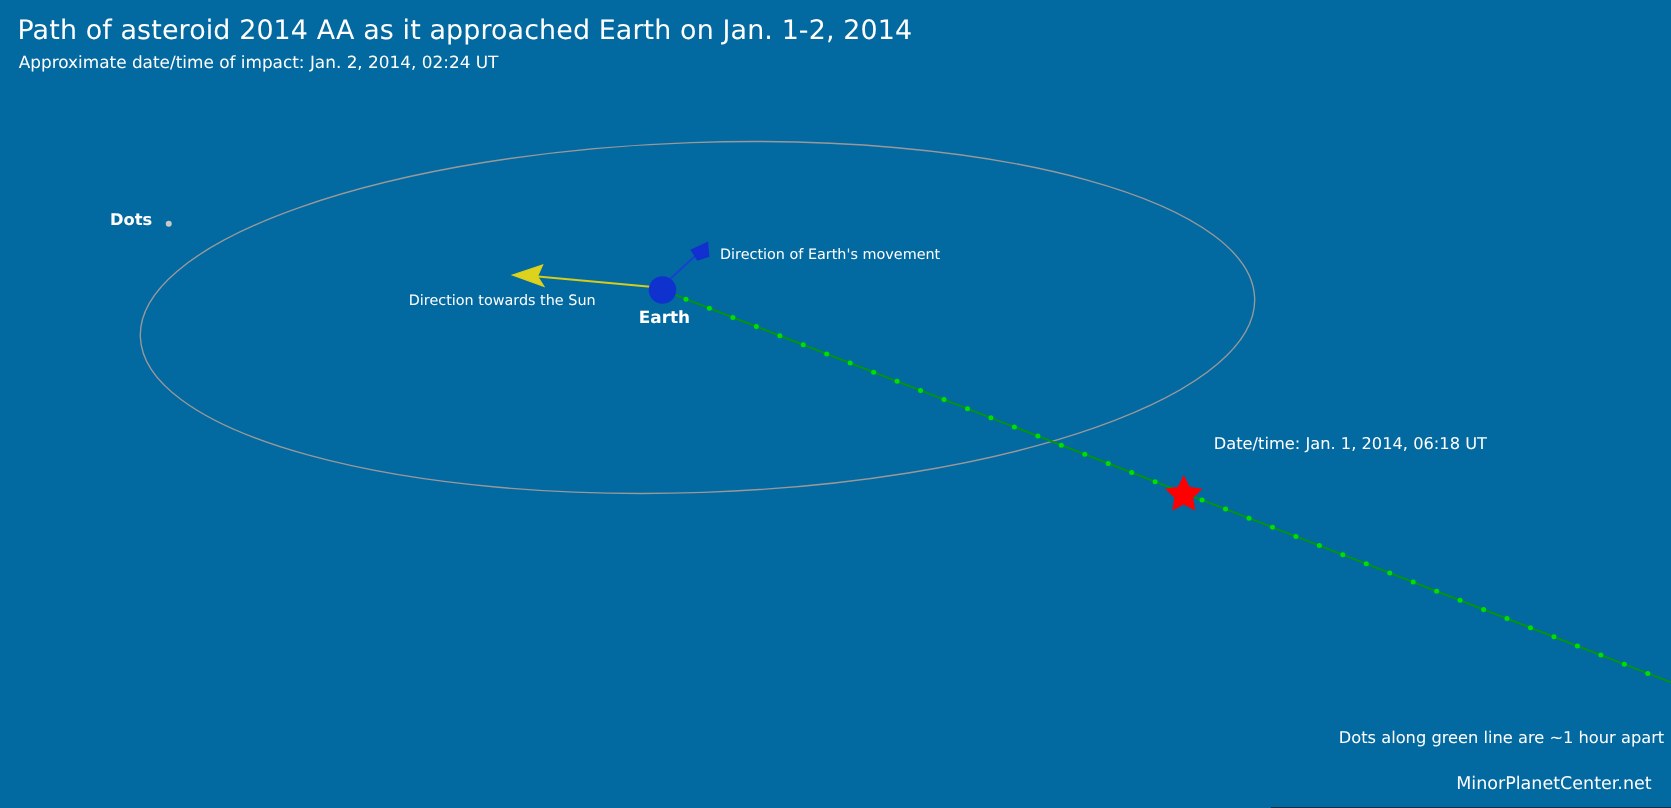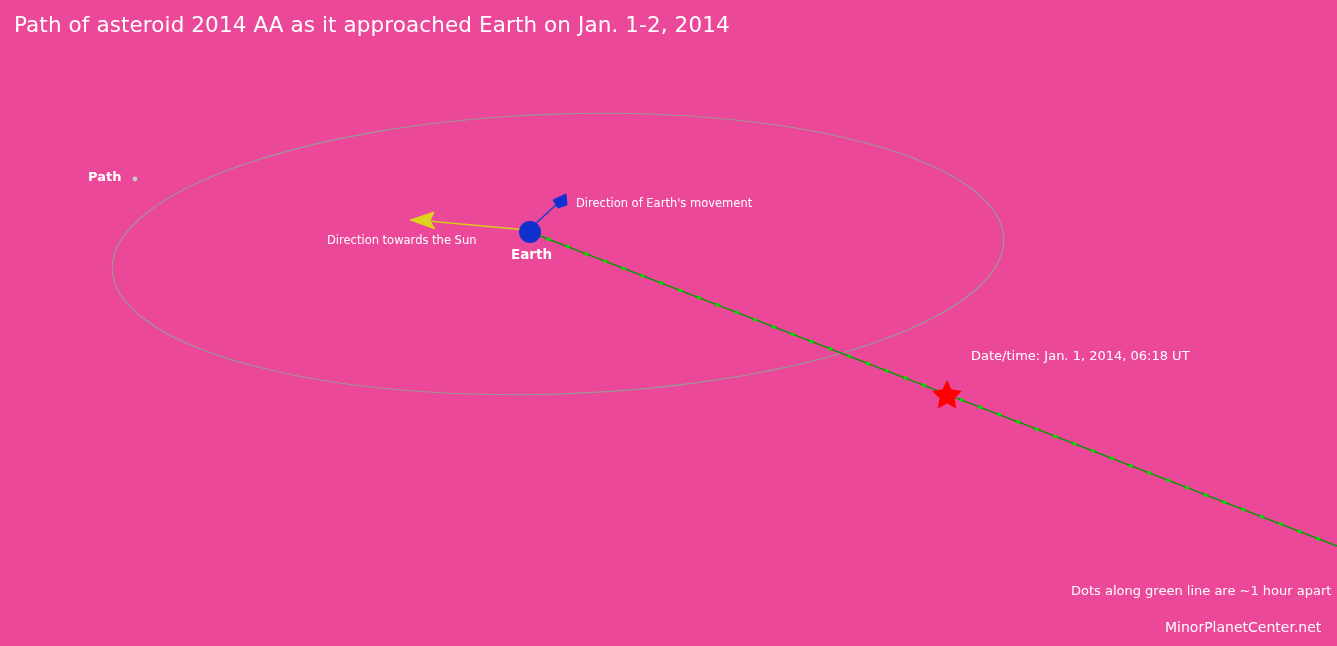--- a/index.html
+++ b/index.html
@@ -5,21 +5,21 @@
 <style>
   html, body {
     margin: 0;
     padding: 0;
     background: #000000;
   }
   #stage {
     position: relative;
     width: 1337px;
     height: 646px;
-    background: #ec4899;
+    background: #0369a1;
     overflow: hidden;
     font-family: "DejaVu Sans", sans-serif;
     color: #ffffff;
   }
   #diagram-svg {
     position: absolute;
     left: 0;
     top: 0;
     width: 1337px;
     height: 646px;
@@ -157,22 +157,23 @@
       <polygon points="566,194 567,205 558,208 553,200" fill="#1230d0" stroke="#1230d0" stroke-width="1"></polygon>
     </g>
 
     <circle cx="530" cy="232" r="11" fill="#0f32cf"></circle>
 
     <polygon points="947,380 951.6,389.4 962,390.9 954.5,398.2 956.2,408.5 947,403.6 937.8,408.5 939.5,398.2 932,390.9 942.4,389.4" fill="#ff0000"></polygon>
   </svg>
 
   <div class="txt" id="chart-title">Path of asteroid 2014 AA as it approached Earth on Jan. 1-2, 2014</div>
 
+  <div class="txt" id="chart-subtitle">Approximate date/time of impact: Jan. 2, 2014, 02:24 UT</div>
 
-  <div class="txt" id="moon-label">Path</div>
+  <div class="txt" id="moon-label">Dots</div>
 
   <div class="txt" id="earth-label">Earth</div>
 
   <div class="txt" id="sun-dir-label">Direction towards the Sun</div>
 
   <div class="txt" id="earth-move-label">Direction of Earth's movement</div>
 
   <div class="txt" id="discovery-block">
     <div id="discovery-datetime">Date/time: Jan. 1, 2014, 06:18 UT</div>
   </div>

